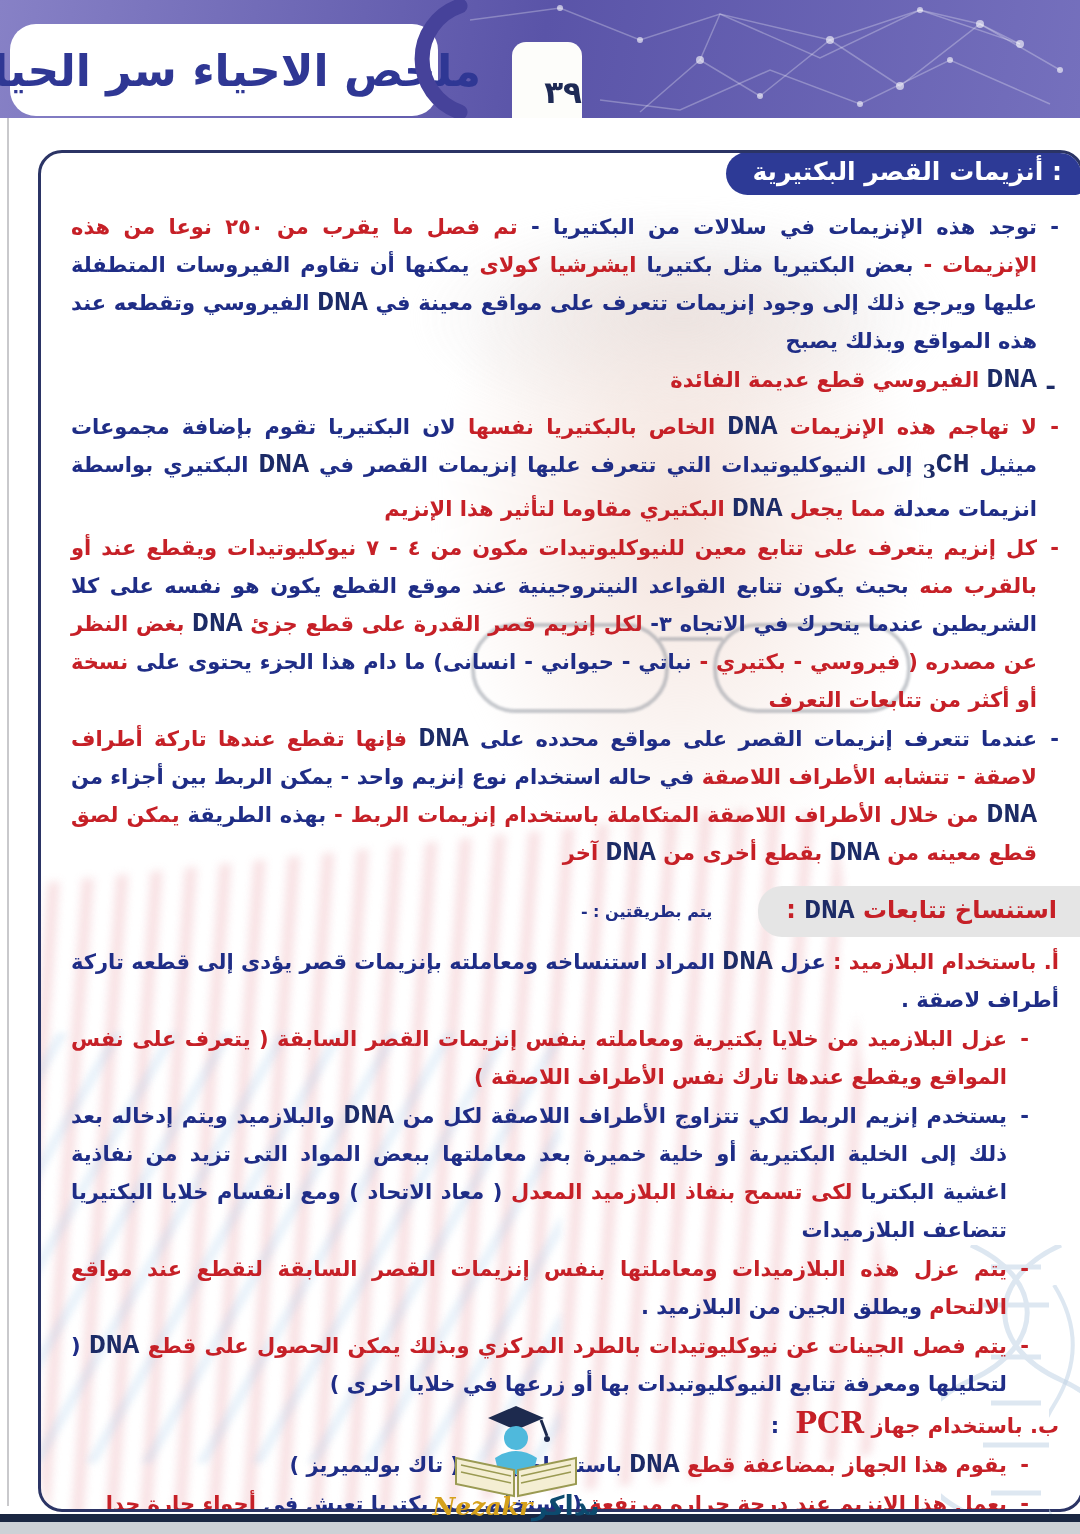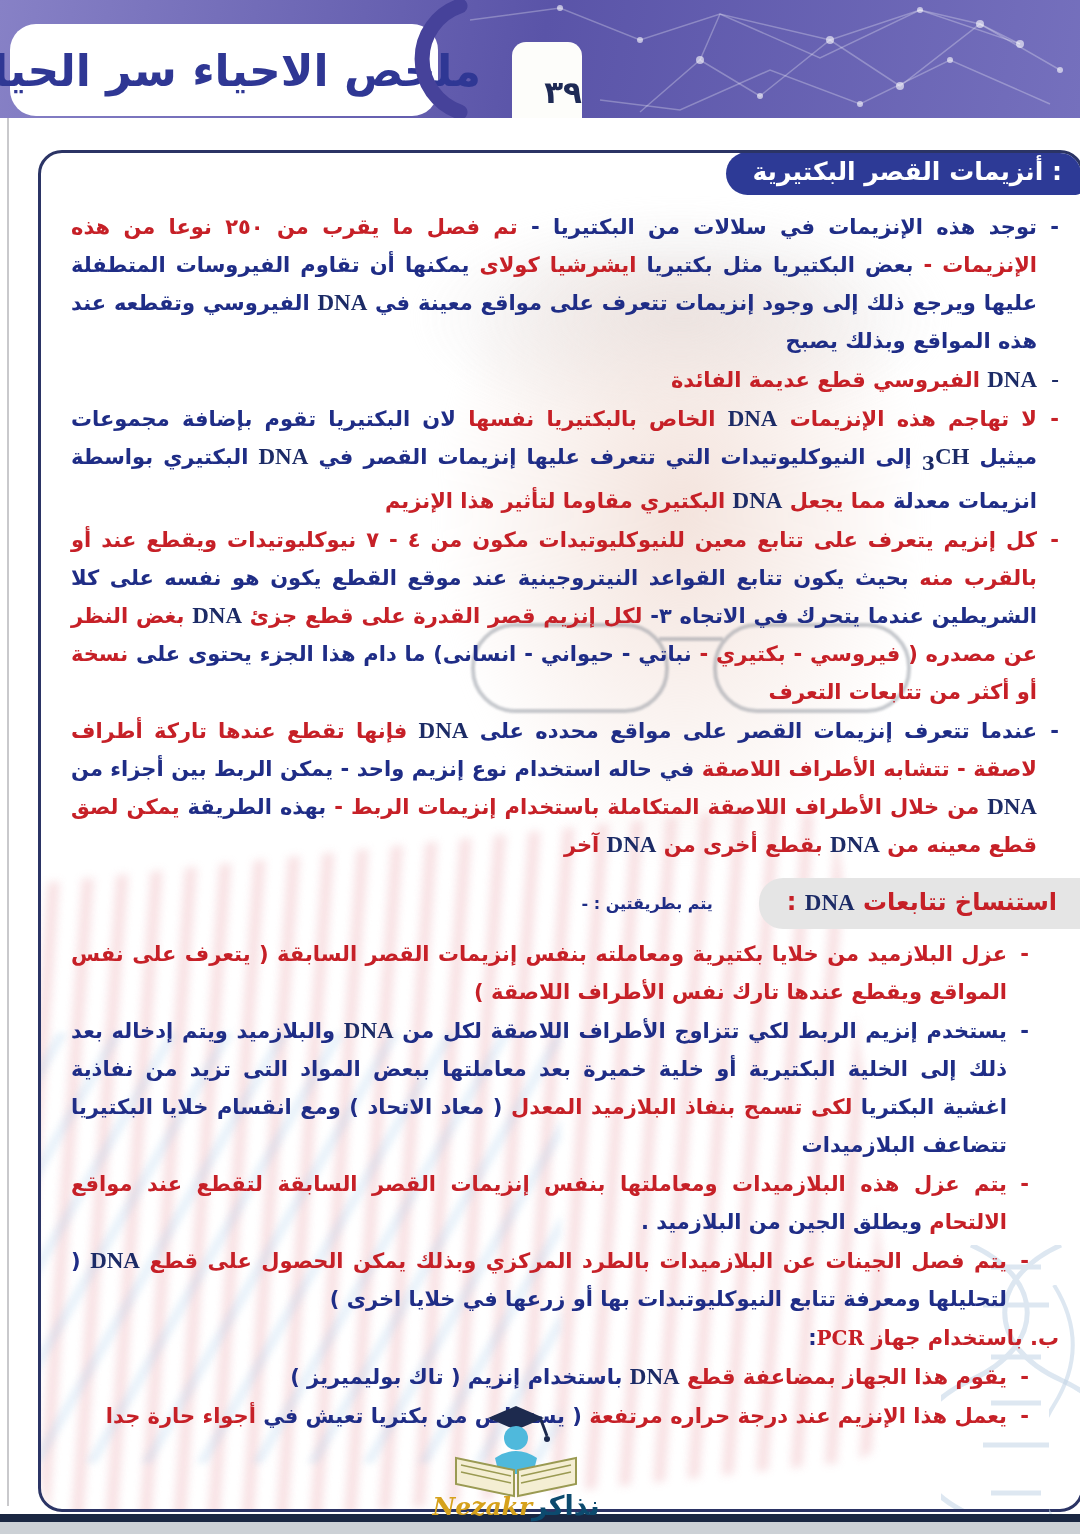--- a/index.html
+++ b/index.html
@@ -51,24 +51,24 @@
 
   
   .content{position:absolute;left:0;top:0;right:0;bottom:0;z-index:2;
     padding:54px 22px 8px 30px;direction:rtl;font-size:21px;line-height:38px;}
   .brow{display:flex;align-items:flex-start;margin:1px 0;}
   .dash{flex:0 0 22px;text-align:right;font-weight:bold;}
   .ptext{flex:1;margin:0;font-weight:bold;text-align:justify;}
   .lvl1 .brow{padding-right:30px;}
   .seg-b{color:#1f2d86;}
   .seg-r{color:#c62027;}
-  .seg-d{color:#1c2b66;font-family:Liberation Serif, serif;font-weight:bold;font-size:23px;
-    direction:ltr;unicode-bidi:isolate;}
-  .seg-dr{color:#c62027;font-family:"DejaVu Serif",serif;font-weight:bold;font-size:20px;
-    direction:ltr;unicode-bidi:isolate;}
+  .seg-d{color:#1c2b66;font-family:Liberation Mono, monospace;font-weight:bold;font-size:28px;
+    direction:ltr;unicode-bidi:isolate;margin-top:8px;}
+  .seg-dr{color:#c62027;font-family:"DejaVu Serif",serif;font-weight:bold;font-size:29px;
+    direction:ltr;unicode-bidi:isolate;margin-left:16px;}
   .seg-dsub{color:#1c2b66;font-family:"DejaVu Serif",serif;font-weight:bold;font-size:19px;
     direction:ltr;unicode-bidi:isolate;vertical-align:-6px;}
 
   .h-row{display:flex;align-items:center;margin:14px -22px 6px 0;}
   .pill{background:#e5e5e5;border-radius:24px 0 0 24px;padding:5px 24px 7px 28px;font-size:24px;font-weight:bold;}
   .intro{margin-right:46px;color:#1f2d86;font-weight:bold;font-size:16px;}
 
   
   .logo{position:absolute;left:428px;top:1402px;width:176px;z-index:5;text-align:center;}
   .logo-text{display:flex;direction:ltr;justify-content:center;align-items:baseline;margin-top:-12px;}
@@ -167,36 +167,41 @@
           <span class="dash seg-b">-</span>
           <p class="ptext"><span class="seg-b">عندما تتعرف إنزيمات القصر على مواقع محدده على </span><span class="seg-d">DNA</span><span class="seg-r"> فإنها تقطع عندها تاركة أطراف لاصقة - تتشابه الأطراف اللاصقة </span><span class="seg-b">في حاله استخدام نوع إنزيم واحد - يمكن الربط بين أجزاء من </span><span class="seg-d">DNA</span><span class="seg-r"> من خلال الأطراف اللاصقة المتكاملة باستخدام إنزيمات الربط - </span><span class="seg-b">بهذه الطريقة </span><span class="seg-r">يمكن لصق قطع معينه من </span><span class="seg-d">DNA</span><span class="seg-r"> بقطع أخرى من </span><span class="seg-d">DNA</span><span class="seg-r"> آخر</span></p>
         </div>
       </div>
 
     <div class="h-row">
       <span class="pill"><span class="seg-r">استنساخ تتابعات </span><span class="seg-d">DNA</span><span class="seg-r"> :</span></span>
       <span class="intro">يتم بطريقتين : -</span>
     </div>
 
+    <div>
+        <div class="brow">
+          <p class="ptext"><span class="seg-r">أ. باستخدام البلازميد : </span><span class="seg-b">عزل </span><span class="seg-d">DNA</span><span class="seg-b"> المراد استنساخه ومعاملته بإنزيمات قصر يؤدى إلى قطعه تاركة أطراف لاصقة .</span></p>
+        </div>
+      </div>
     <div class="lvl1">
         <div class="brow">
           <span class="dash seg-r">-</span>
           <p class="ptext"><span class="seg-r">عزل البلازميد من خلايا بكتيرية ومعاملته بنفس إنزيمات القصر السابقة ( </span><span class="seg-r">يتعرف على نفس المواقع ويقطع عندها تارك نفس الأطراف اللاصقة )</span></p>
         </div>
         <div class="brow">
           <span class="dash seg-b">-</span>
           <p class="ptext"><span class="seg-b">يستخدم إنزيم الربط لكي تتزاوج الأطراف اللاصقة لكل من </span><span class="seg-d">DNA</span><span class="seg-b"> والبلازميد ويتم إدخاله بعد ذلك إلى الخلية البكتيرية أو خلية خميرة بعد معاملتها ببعض المواد التى تزيد من نفاذية اغشية البكتريا </span><span class="seg-r">لكى تسمح بنفاذ البلازميد المعدل </span><span class="seg-b">( معاد الاتحاد ) ومع انقسام خلايا البكتيريا تتضاعف البلازميدات</span></p>
         </div>
         <div class="brow">
           <span class="dash seg-r">-</span>
           <p class="ptext"><span class="seg-r">يتم عزل هذه البلازميدات ومعاملتها بنفس إنزيمات القصر السابقة لتقطع عند مواقع الالتحام </span><span class="seg-b">ويطلق الجين من البلازميد .</span></p>
         </div>
         <div class="brow">
           <span class="dash seg-r">-</span>
-          <p class="ptext"><span class="seg-r">يتم فصل الجينات عن البلازميدات بالطرد المركزي وبذلك يمكن الحصول على قطع </span><span class="seg-d">DNA</span><span class="seg-b"> ( لتحليلها ومعرفة تتابع النيوكليوتبدات بها أو زرعها في خلايا اخرى )</span></p>
+          <p class="ptext"><span class="seg-r">يتم فصل الجينات عن نيوكليوتيدات بالطرد المركزي وبذلك يمكن الحصول على قطع </span><span class="seg-d">DNA</span><span class="seg-b"> ( لتحليلها ومعرفة تتابع النيوكليوتبدات بها أو زرعها في خلايا اخرى )</span></p>
         </div>
       </div>
     <div>
         <div class="brow">
           <p class="ptext"><span class="seg-r">ب. باستخدام جهاز </span><span class="seg-dr">PCR</span><span class="seg-b">:</span></p>
         </div>
       </div>
     <div class="lvl1">
         <div class="brow">
           <span class="dash seg-r">-</span>

